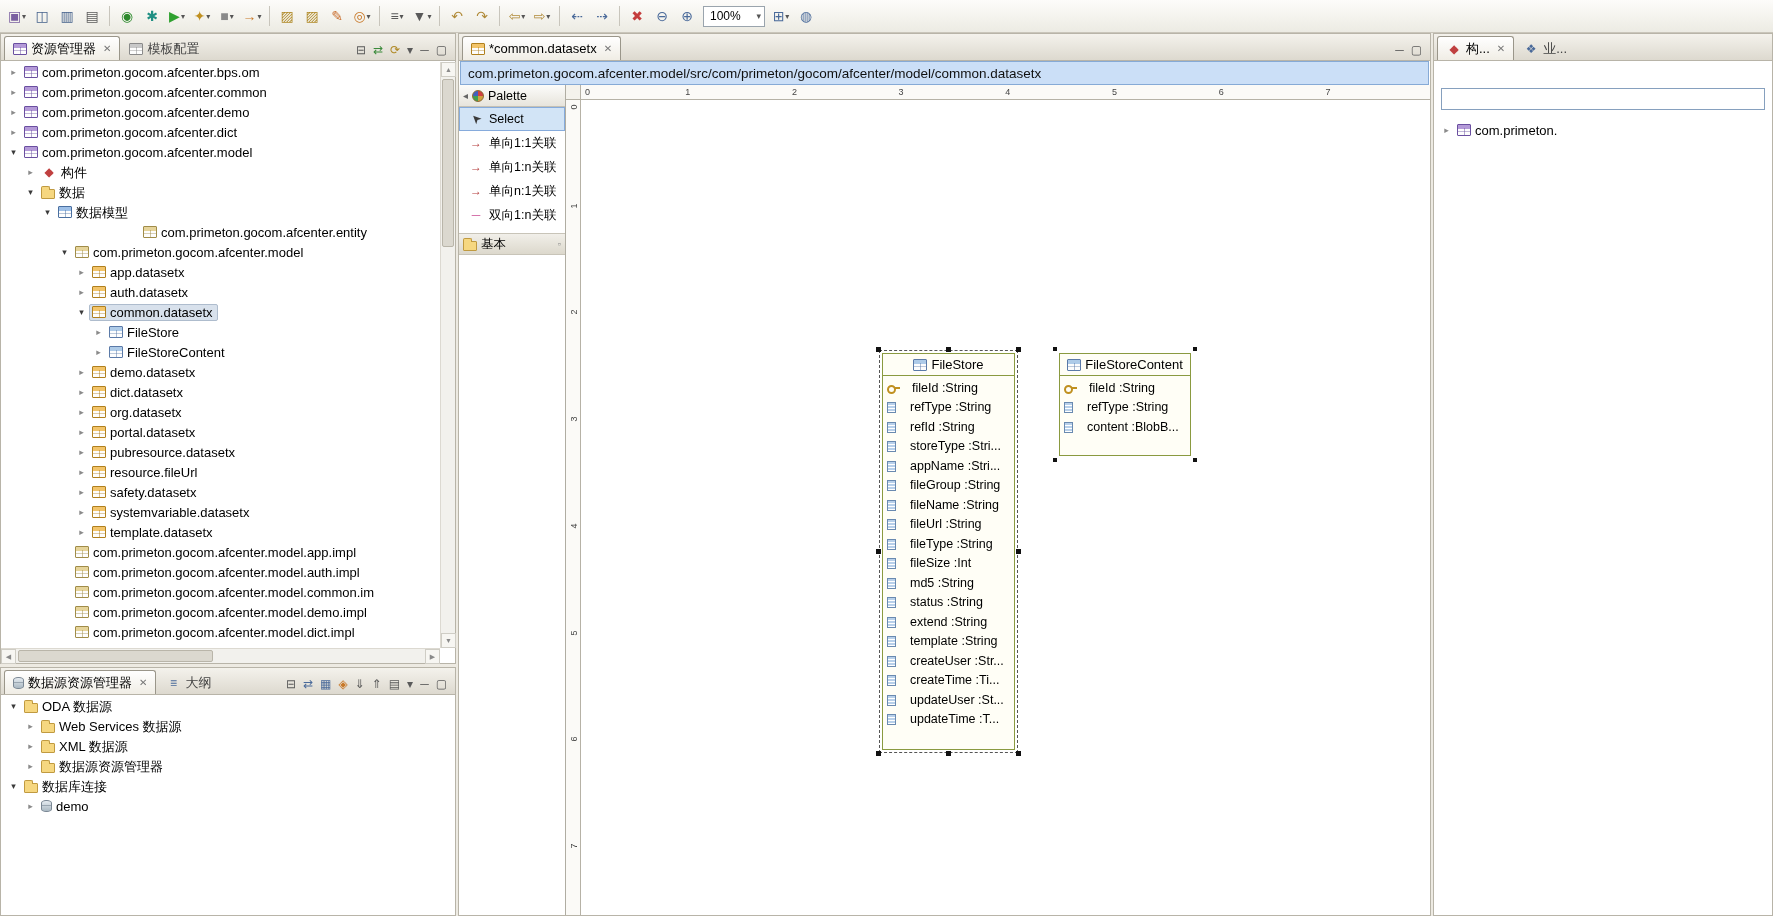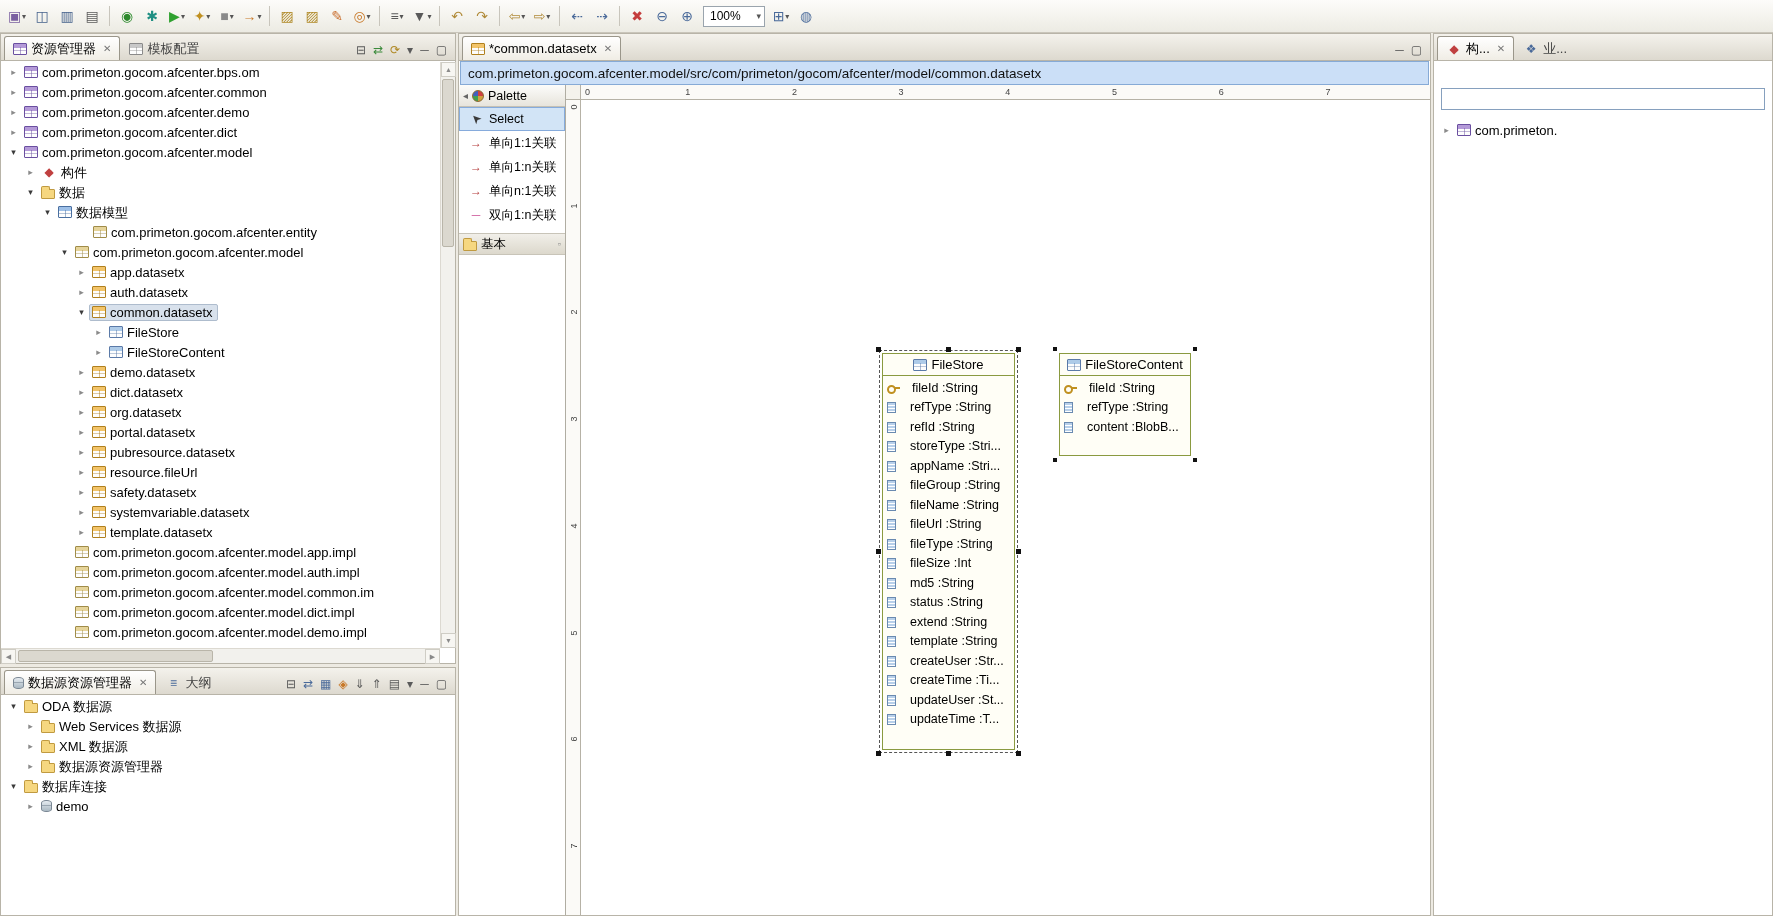--- a/index.html
+++ b/index.html
@@ -300,21 +300,21 @@
           <span class="tree-label">数据</span>
         </span>
       </div>
       <div class="tree-row" style="padding-left: 38px;">
         <span class="expander">▾</span>
         <span class="row-body">
           <span class="ic icg" style="--hd: #9ec0e8; --bd: #4a6fa0;"></span>
           <span class="tree-label">数据模型</span>
         </span>
       </div>
-      <div class="tree-row" style="padding-left: 73px;">
+      <div class="tree-row" style="padding-left: 56px; justify-content: center;">
         <span class="expander"></span>
         <span class="row-body">
           <span class="ic icg" style="--hd: #e6d49a; --bd: #a08c48;"></span>
           <span class="tree-label">com.primeton.gocom.afcenter.entity</span>
         </span>
       </div>
       <div class="tree-row" style="padding-left: 55px;">
         <span class="expander">▾</span>
         <span class="row-body">
           <span class="ic icg" style="--hd: #e6d49a; --bd: #a08c48;"></span>
@@ -437,28 +437,28 @@
         <span class="expander"></span>
         <span class="row-body">
           <span class="ic icg" style="--hd: #e6d49a; --bd: #a08c48;"></span>
           <span class="tree-label">com.primeton.gocom.afcenter.model.common.im</span>
         </span>
       </div>
       <div class="tree-row" style="padding-left: 55px;">
         <span class="expander"></span>
         <span class="row-body">
           <span class="ic icg" style="--hd: #e6d49a; --bd: #a08c48;"></span>
-          <span class="tree-label">com.primeton.gocom.afcenter.model.dict.impl</span>
+          <span class="tree-label">com.primeton.gocom.afcenter.model.demo.impl</span>
         </span>
       </div>
       <div class="tree-row" style="padding-left: 55px;">
         <span class="expander"></span>
         <span class="row-body">
           <span class="ic icg" style="--hd: #e6d49a; --bd: #a08c48;"></span>
-          <span class="tree-label">com.primeton.gocom.afcenter.model.demo.impl</span>
+          <span class="tree-label">com.primeton.gocom.afcenter.model.dict.impl</span>
         </span>
       </div>
     </div>
   <div class="vscroll">
     <div class="sb-btn" style="top:0;left:0;">▲</div>
     <div class="sb-btn" style="bottom:0;left:0;">▼</div>
     <div class="sb-thumb" style="top:17px;left:1px;right:1px;height:168px;"></div>
   </div>
   <div class="hscroll">
     <div class="sb-btn" style="left:0;top:0;">◀</div>

